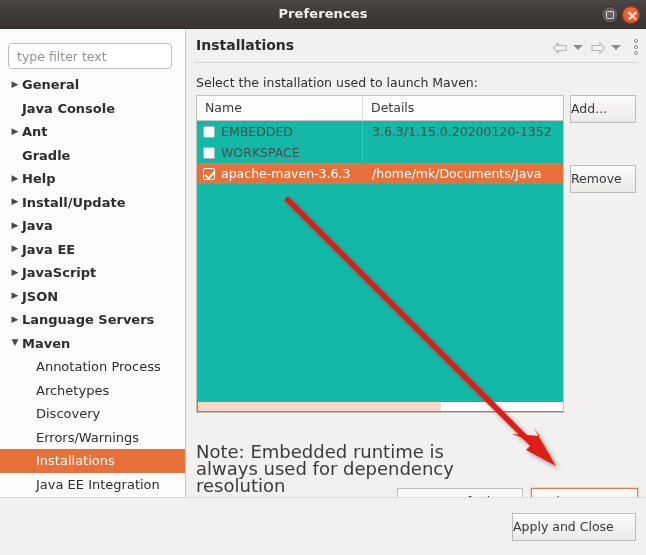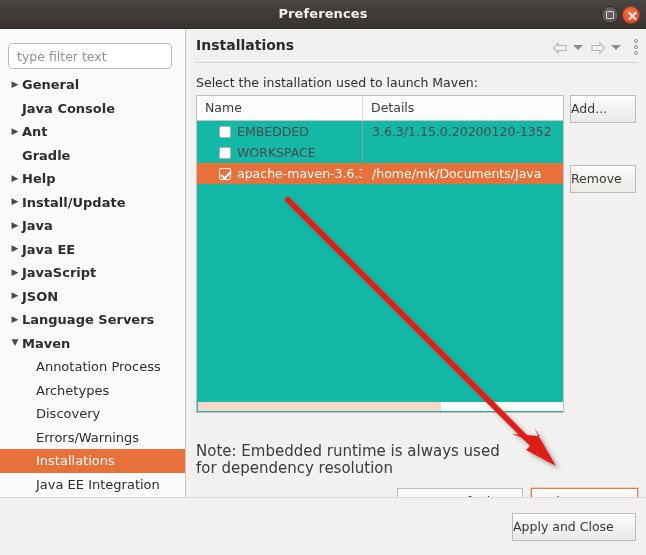--- a/index.html
+++ b/index.html
@@ -163,21 +163,21 @@
   .th-name { left:0; width:165px; }
   .th-details { left:165px; width:203px; border-left:1px solid #dedbd8; }
   .rows { position:absolute; left:0; top:25px; width:368px; }
   .row {
     position:relative; height:21px; line-height:21px;
     white-space: nowrap; font-size:12.5px; color:#4a4a4a;
   }
   .row.sel { background:#e8703a; color:#ffffff; }
   .cell-name {
     position:absolute; left:0; top:0; width:165px; height:21px;
-    padding-left:22px; overflow:hidden;
+    padding-left:6px; overflow:hidden;
   }
   .cell-details {
     position:absolute; left:165px; top:0; width:203px; height:21px;
     padding-left:10px; overflow:hidden;
   }
   .col-divider {
     position:absolute; left:165px; top:25px; width:1px; height:43px;
     border-left: 1px dotted #e0a088;
   }
   .cb {
@@ -218,21 +218,21 @@
   }
   .side-btn {
     position:absolute; left:383px; width:66px; height:28px; line-height:26px;
   }
   .btn-add { top:66px; }
   .btn-edit { top:101px; }
   .btn-remove { top:136px; }
 
   .note {
     position:absolute; left:9px; top:414px; width:310px;
-    font-size: 15px; color:#3a3a3a; line-height:17px;
+    font-size: 18px; color:#3a3a3a; line-height:17px;
   }
 
   .btn-restore {
     position:absolute; left:210px; top:459px; width:126px; height:27px; line-height:25px;
   }
   .btn-apply {
     position:absolute; left:344px; top:459px; width:107px; height:27px; line-height:25px;
     border: 1px solid #e07a4a;
     box-shadow: 0 0 0 1px rgba(232,112,58,.25);
   }

